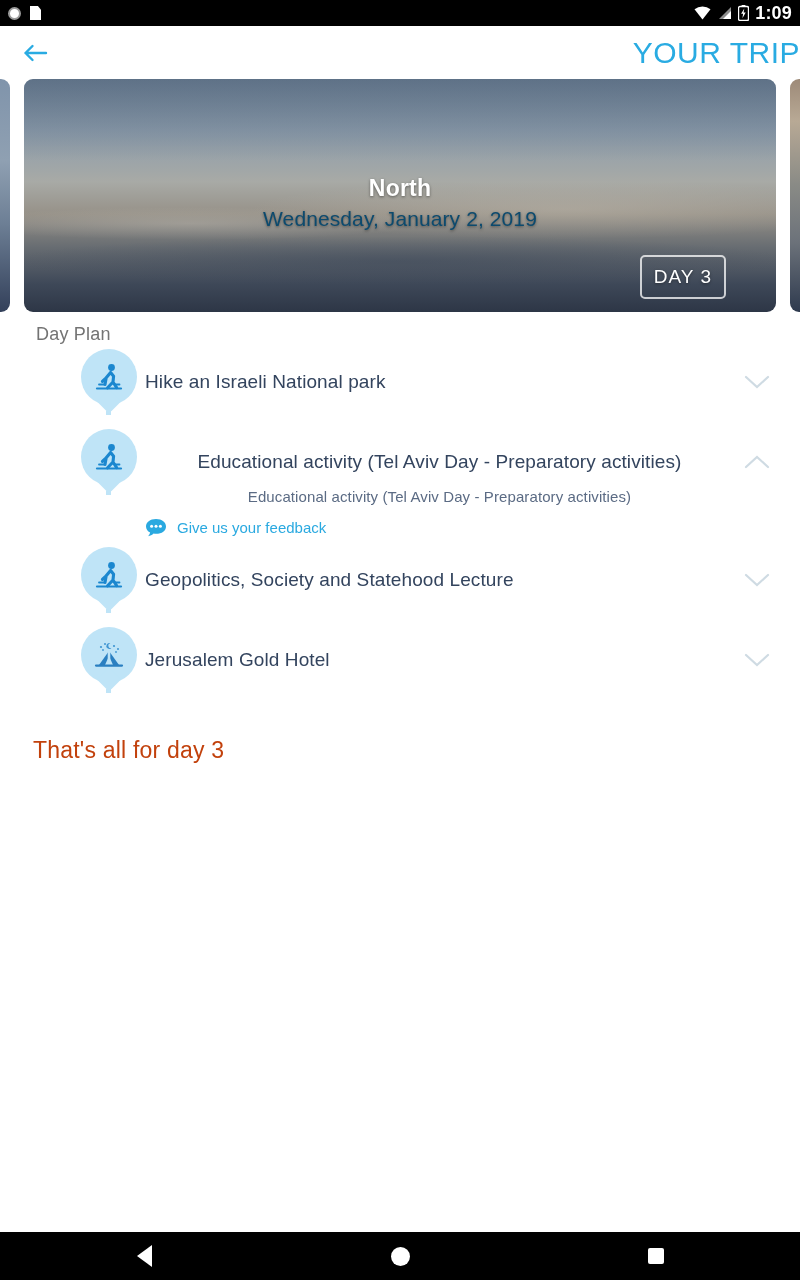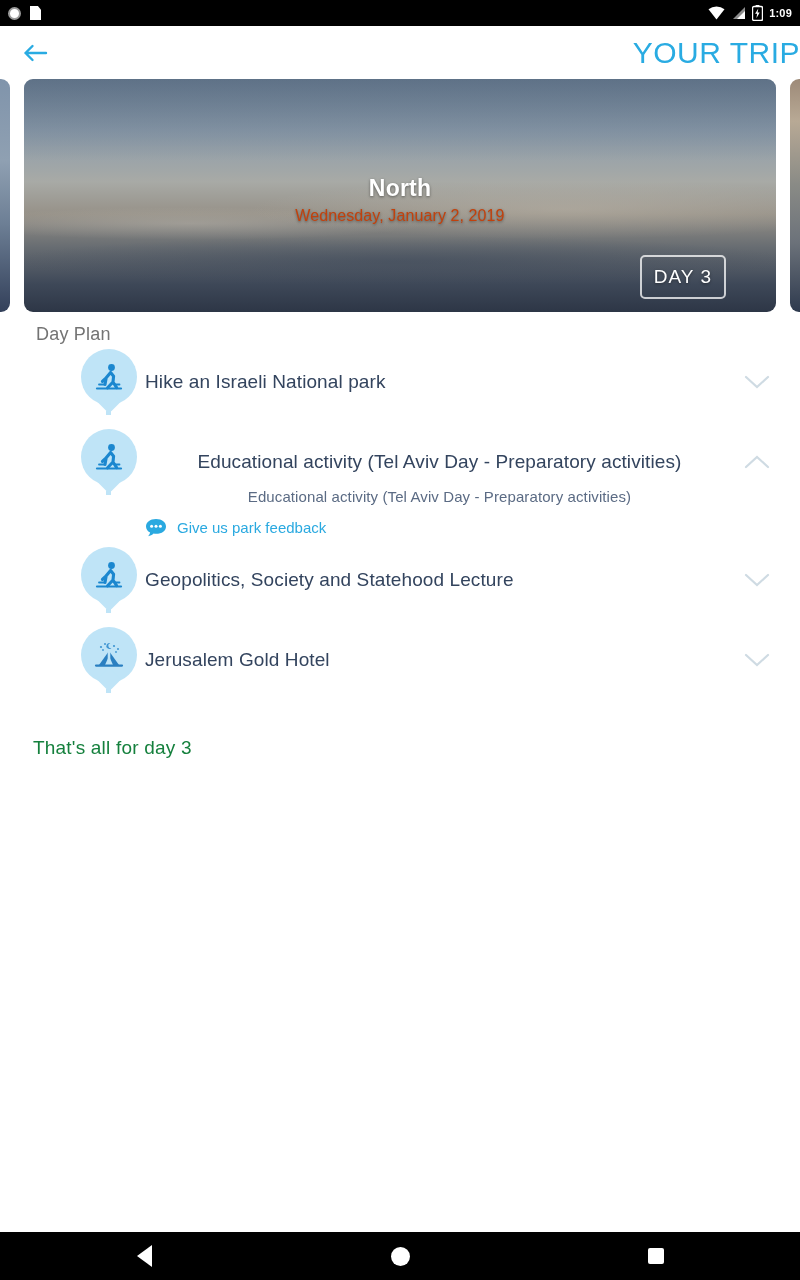--- a/index.html
+++ b/index.html
@@ -13,21 +13,21 @@
 
   
   .statusbar {
     position:absolute; top:0; left:0; width:800px; height:26px;
     background:#000; color:#fff;
     display:flex; align-items:center; justify-content:space-between;
     padding:0 8px;
   }
   .sb-left { display:flex; align-items:center; gap:9px; }
   .sb-right { display:flex; align-items:center; gap:6px; }
-  .sb-time { font-size:11px; font-weight:bold; letter-spacing:.2px; color:#fff; }
+  .sb-time { font-size:18px; font-weight:bold; letter-spacing:.2px; color:#fff; }
   .ic-rec { width:13px; height:13px; border-radius:50%;
             background:#fff; border:2px solid #9a9a9a; }
   .ic-sd  { width:11px; height:14px; background:#fff;
             clip-path:polygon(0 0,72% 0,100% 26%,100% 100%,0 100%); }
 
   
   .appbar {
     position:absolute; top:26px; left:0; width:800px; height:53px;
     background:#fff; display:flex; align-items:center;
   }
@@ -79,21 +79,21 @@
     background:linear-gradient(180deg,#8094ab 0%,#8fa0b2 35%,#6d7f95 62%,#33405a 100%);
   }
   .photo.side-r {
     background:linear-gradient(180deg,#9d8a78 0%,#b8a995 18%,#8a8b86 45%,#6c727a 70%,#2e3a4e 100%);
   }
   .hero-text {
     position:absolute; left:0; right:0; top:96px; text-align:center;
     padding-left:0; text-shadow:0 1px 3px rgba(0,0,0,.45);
   }
   .hero-title { color:#fff; font-size:23px; font-weight:bold; letter-spacing:.2px; }
-  .hero-date  { color:#c2410c; font-size:16px; margin-top:5px; letter-spacing:.1px; }
+  .hero-date  { color:#0c4a6e; font-size:21px; margin-top:5px; letter-spacing:.1px; }
   .day-badge {
     position:absolute; right:50px; top:176px;
     padding:9px 12px; border:2px solid rgba(255,255,255,.75); border-radius:5px;
     color:#fff; font-size:19px; letter-spacing:1px; font-weight:400;
     text-shadow:0 1px 3px rgba(0,0,0,.4); cursor:pointer;
   }
 
   
   .plan-head {
     position:absolute; top:324px; left:36px;
@@ -142,21 +142,21 @@
   .detail-text { font-size:15px; color:#5b6b84; letter-spacing:.1px; }
   .feedback {
     display:flex; align-items:center; gap:10px; margin-top:13px; cursor:pointer;
   }
   .feedback-label { color:#2aa9e0; font-size:15px; }
 
   .row-0 .content, .row-2 .content, .row-3 .content { min-height:80px; }
   .row-1 .content { padding-bottom:10px;text-align:center; }
   .endnote {
     position:absolute; left:33px;
-    font-size:19px; color:#15803d; letter-spacing:.2px;
+    font-size:23px; color:#c2410c; letter-spacing:.2px;
   }
 
   
   .navbar {
     position:absolute; left:0; bottom:0; width:800px; height:48px;
     background:#000; display:flex; align-items:center; justify-content:center; gap:0;
   }
   .nav-btn { width:128px; height:48px; display:flex; align-items:center; justify-content:center; cursor:pointer; }
   .nav-back  { width:0;height:0; border-top:11px solid transparent; border-bottom:11px solid transparent;
                border-right:15px solid #fff; }
@@ -272,21 +272,21 @@
           <div class="feedback">
             <svg width="22" height="19" viewBox="0 0 22 19">
               <path d="M11 1 C5 1 1 4.3 1 8.4 C1 11 2.6 13.2 5.1 14.5
                        C4.9 16 4 17.3 3 18.2 C5.3 17.9 7.3 16.9 8.6 15.6
                        C9.4 15.7 10.2 15.8 11 15.8 C17 15.8 21 12.5 21 8.4
                        C21 4.3 17 1 11 1 Z" fill="#2aa9e0"></path>
               <circle cx="6.6" cy="8.2" r="1.5" fill="#fff"></circle>
               <circle cx="11" cy="8.2" r="1.5" fill="#fff"></circle>
               <circle cx="15.4" cy="8.2" r="1.5" fill="#fff"></circle>
             </svg>
-            <span class="feedback-label">Give us park feedback</span>
+            <span class="feedback-label">Give us your feedback</span>
           </div>
         </div>
       </div>
     </div>
 
     <div class="row row-2">
       <div class="marker-col">
         <div class="pin">
           <svg width="34" height="34" viewBox="0 0 34 34">
             <circle cx="19.5" cy="6.5" r="3.4" fill="#1b87cf"></circle>

